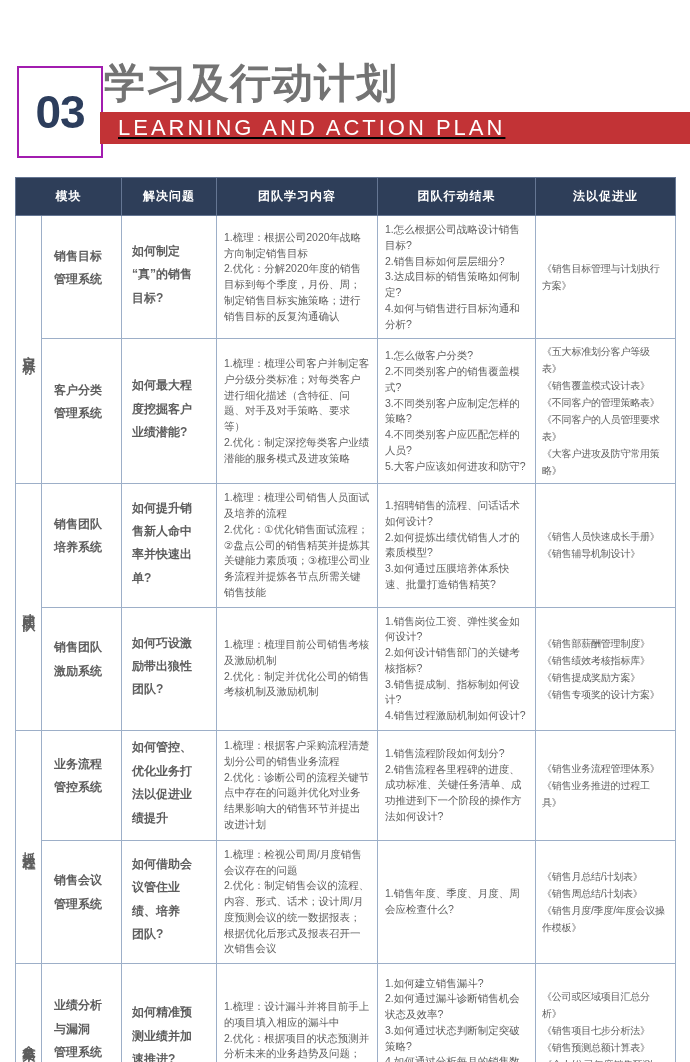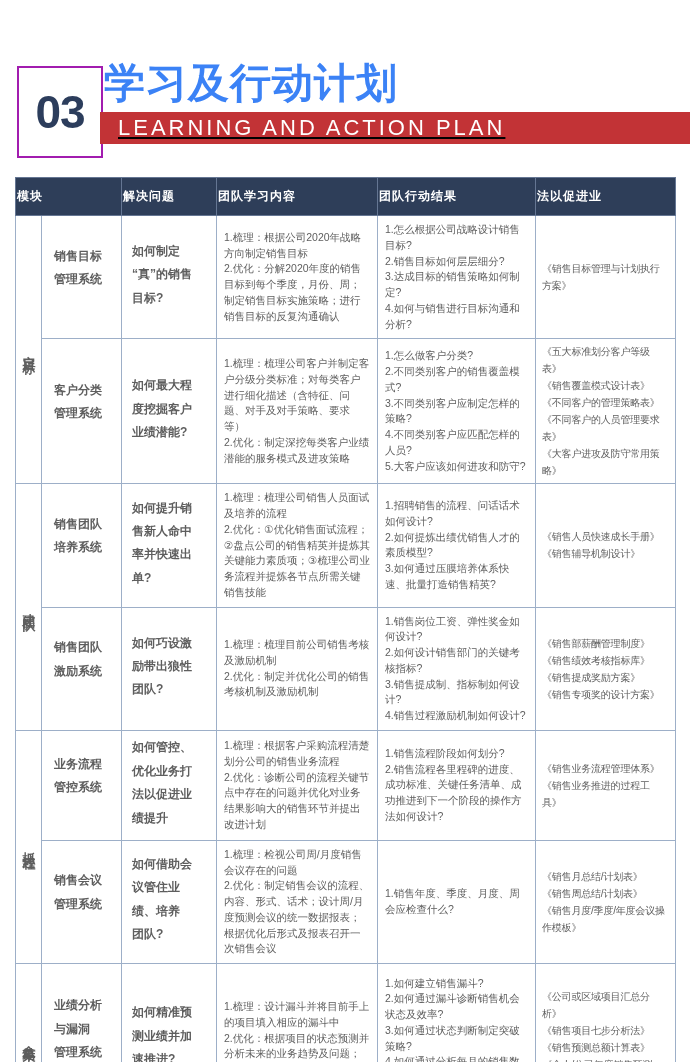--- a/index.html
+++ b/index.html
@@ -11,21 +11,21 @@
   
   .hdr{position:absolute;left:0;top:0;width:690px;height:160px;}
   .num-box{
     position:absolute;left:17px;top:66px;width:86px;height:92px;
     border:2px solid #a21caf;background:#fff;box-sizing:border-box;
     display:flex;align-items:center;justify-content:center;
   }
   .num-box span{font-size:46px;font-weight:bold;color:#2c3d5c;letter-spacing:-1px;}
   .title-cn{
     position:absolute;left:104px;top:56px;
-    font-size:41px;font-weight:bold;color:#3b82f6;letter-spacing:1px;
+    font-size:41px;font-weight:bold;color:#737373;letter-spacing:1px;
   }
   .banner{
     position:absolute;left:100px;top:112px;width:590px;height:32px;
     background:#c23336;display:flex;align-items:center;box-sizing:border-box;
     padding-left:18px;
     text-decoration:underline;
   }
   .banner span{color:#ffffff;font-size:22px;letter-spacing:3px;font-weight:400;}
   
   table.plan{
@@ -33,21 +33,21 @@
     border-collapse:collapse;table-layout:fixed;
   }
   table.plan col.c-group{width:26px;}
   table.plan col.c-module{width:80px;}
   table.plan col.c-problem{width:95px;}
   table.plan col.c-learning{width:161px;}
   table.plan col.c-action{width:158px;}
   table.plan col.c-tools{width:140px;}
   table.plan th{
     background:#2e3e59;color:#ffffff;font-size:12px;font-weight:bold;
-    height:35px;border:1px solid #657693;text-align:left;letter-spacing:1px;
+    height:35px;border:1px solid #657693;text-align:center;letter-spacing:1px;
   }
   table.plan td{
     border:1px solid #9dafc8;vertical-align:middle;box-sizing:border-box;
     color:#5e5e5e;
   }
   td.group{
     writing-mode:vertical-rl;text-align:center;
     font-size:13px;font-weight:600;color:#4f4f4f;letter-spacing:3px;
   }
   td.module{

